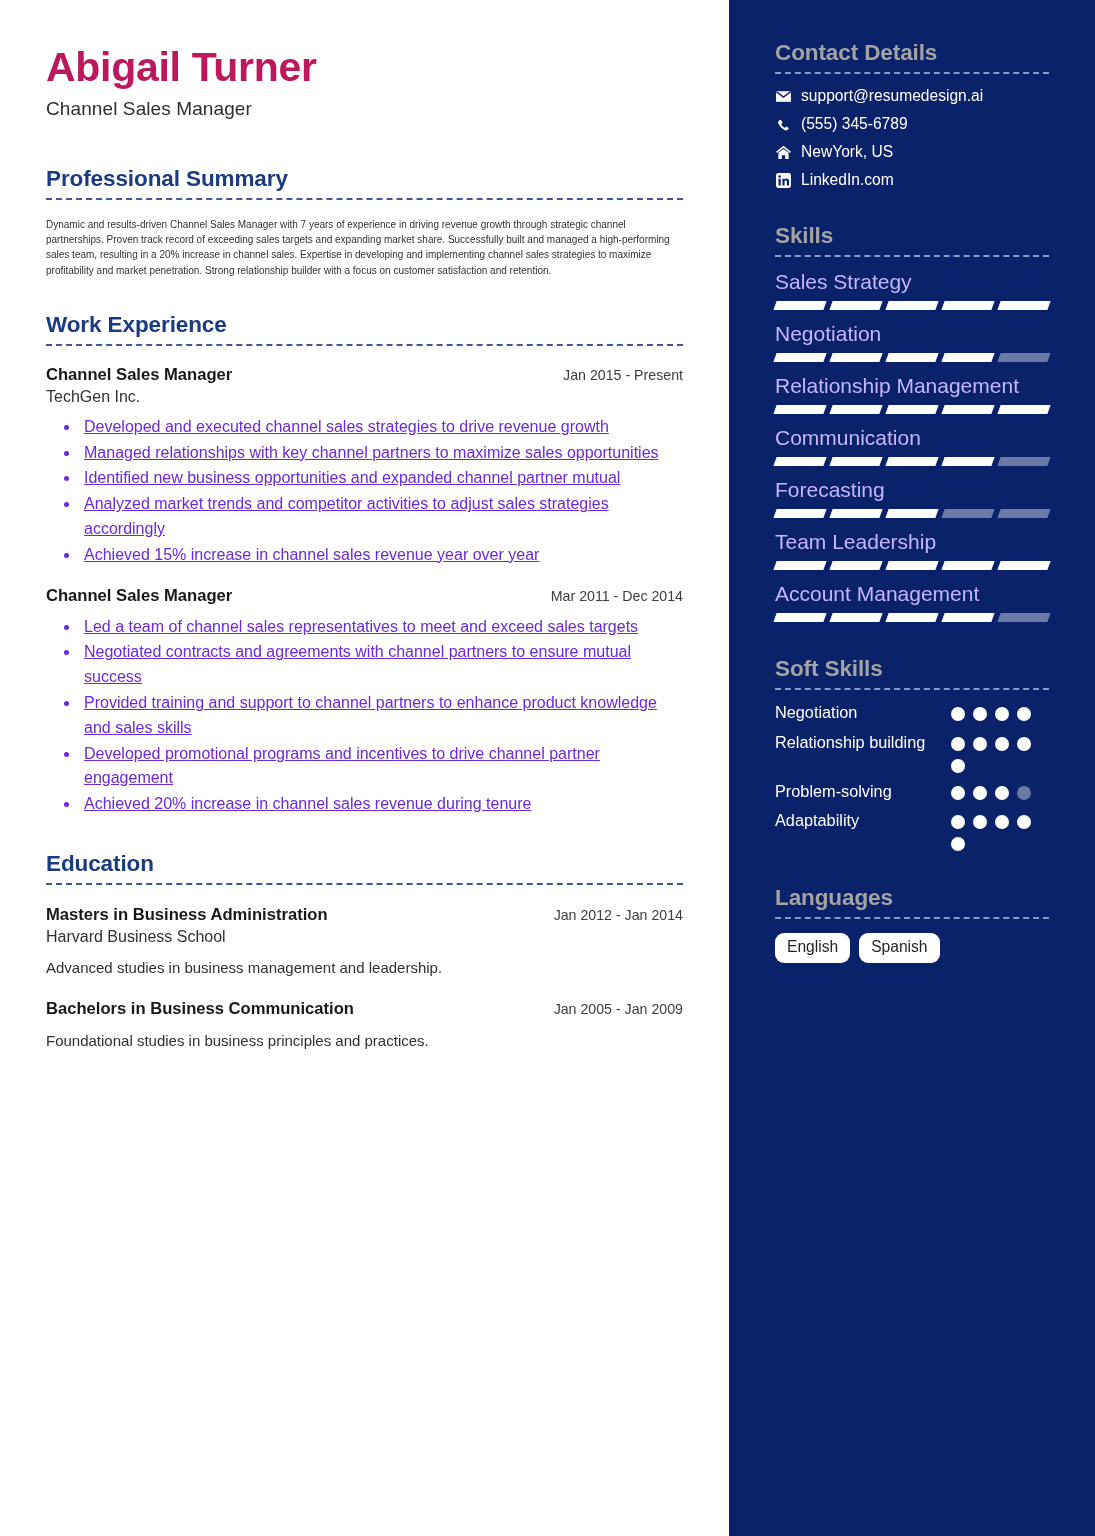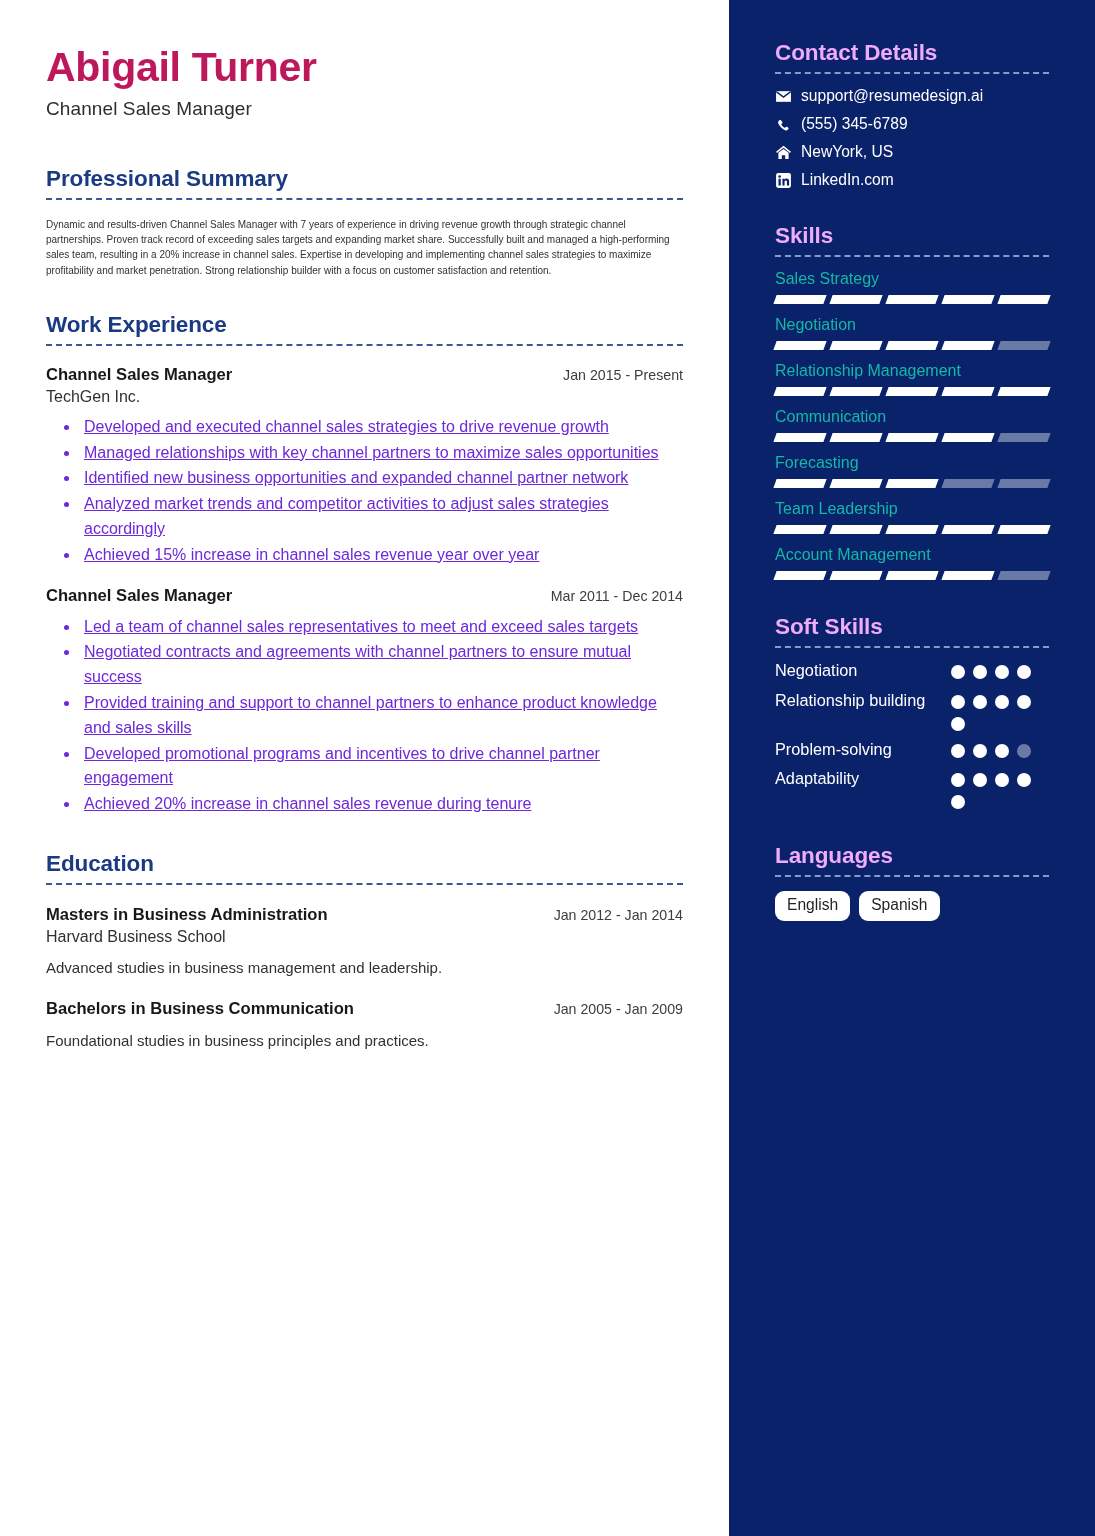--- a/index.html
+++ b/index.html
@@ -125,21 +125,21 @@
     color: #ffffff;
     padding: 40px 46px 0 46px;
   }
 
   .side-section { margin-top: 34px; }
   .side-section.first { margin-top: 0; }
 
   .side-title {
     font-size: 22.5px;
     font-weight: bold;
-    color: #f0abfc;
+    color: #a3a3a3;
     letter-spacing: -0.1px;
   }
 
   .side-rule {
     margin-top: 6px;
     border-top: 2px dashed #9fb0d8;
     opacity: 0.85;
     height: 0;
   }
 
@@ -160,22 +160,22 @@
     align-items: center;
     justify-content: flex-start;
   }
   .contact-icon svg { display: block; }
 
   
   .skill-block { margin-top: 12px; }
   .skill-block.first { margin-top: 13px; }
 
   .skill-name {
-    font-size: 16px;
-    color: #14b8a6;
+    font-size: 21px;
+    color: #c4b5fd;
     margin-bottom: 7px;
   }
 
   .skill-bar {
     display: flex;
     gap: 6px;
     height: 9px;
   }
 
   .skill-seg {
@@ -260,21 +260,21 @@
       <div id="work-entries">
           <div class="entry first">
             <div class="entry-head">
               <div class="entry-role">Channel Sales Manager</div>
               <div class="entry-date">Jan 2015 - Present</div>
             </div>
             <div class="entry-org">TechGen Inc.</div>
             <ul class="bullets">
               <li>Developed and executed channel sales strategies to drive revenue growth</li>
               <li>Managed relationships with key channel partners to maximize sales opportunities</li>
-              <li>Identified new business opportunities and expanded channel partner network</li>
+              <li>Identified new business opportunities and expanded channel partner mutual</li>
               <li>Analyzed market trends and competitor activities to adjust sales strategies accordingly</li>
               <li>Achieved 15% increase in channel sales revenue year over year</li>
             </ul>
           </div>
           <div class="entry">
             <div class="entry-head">
               <div class="entry-role">Channel Sales Manager</div>
               <div class="entry-date">Mar 2011 - Dec 2014</div>
             </div>
             <ul class="bullets">

